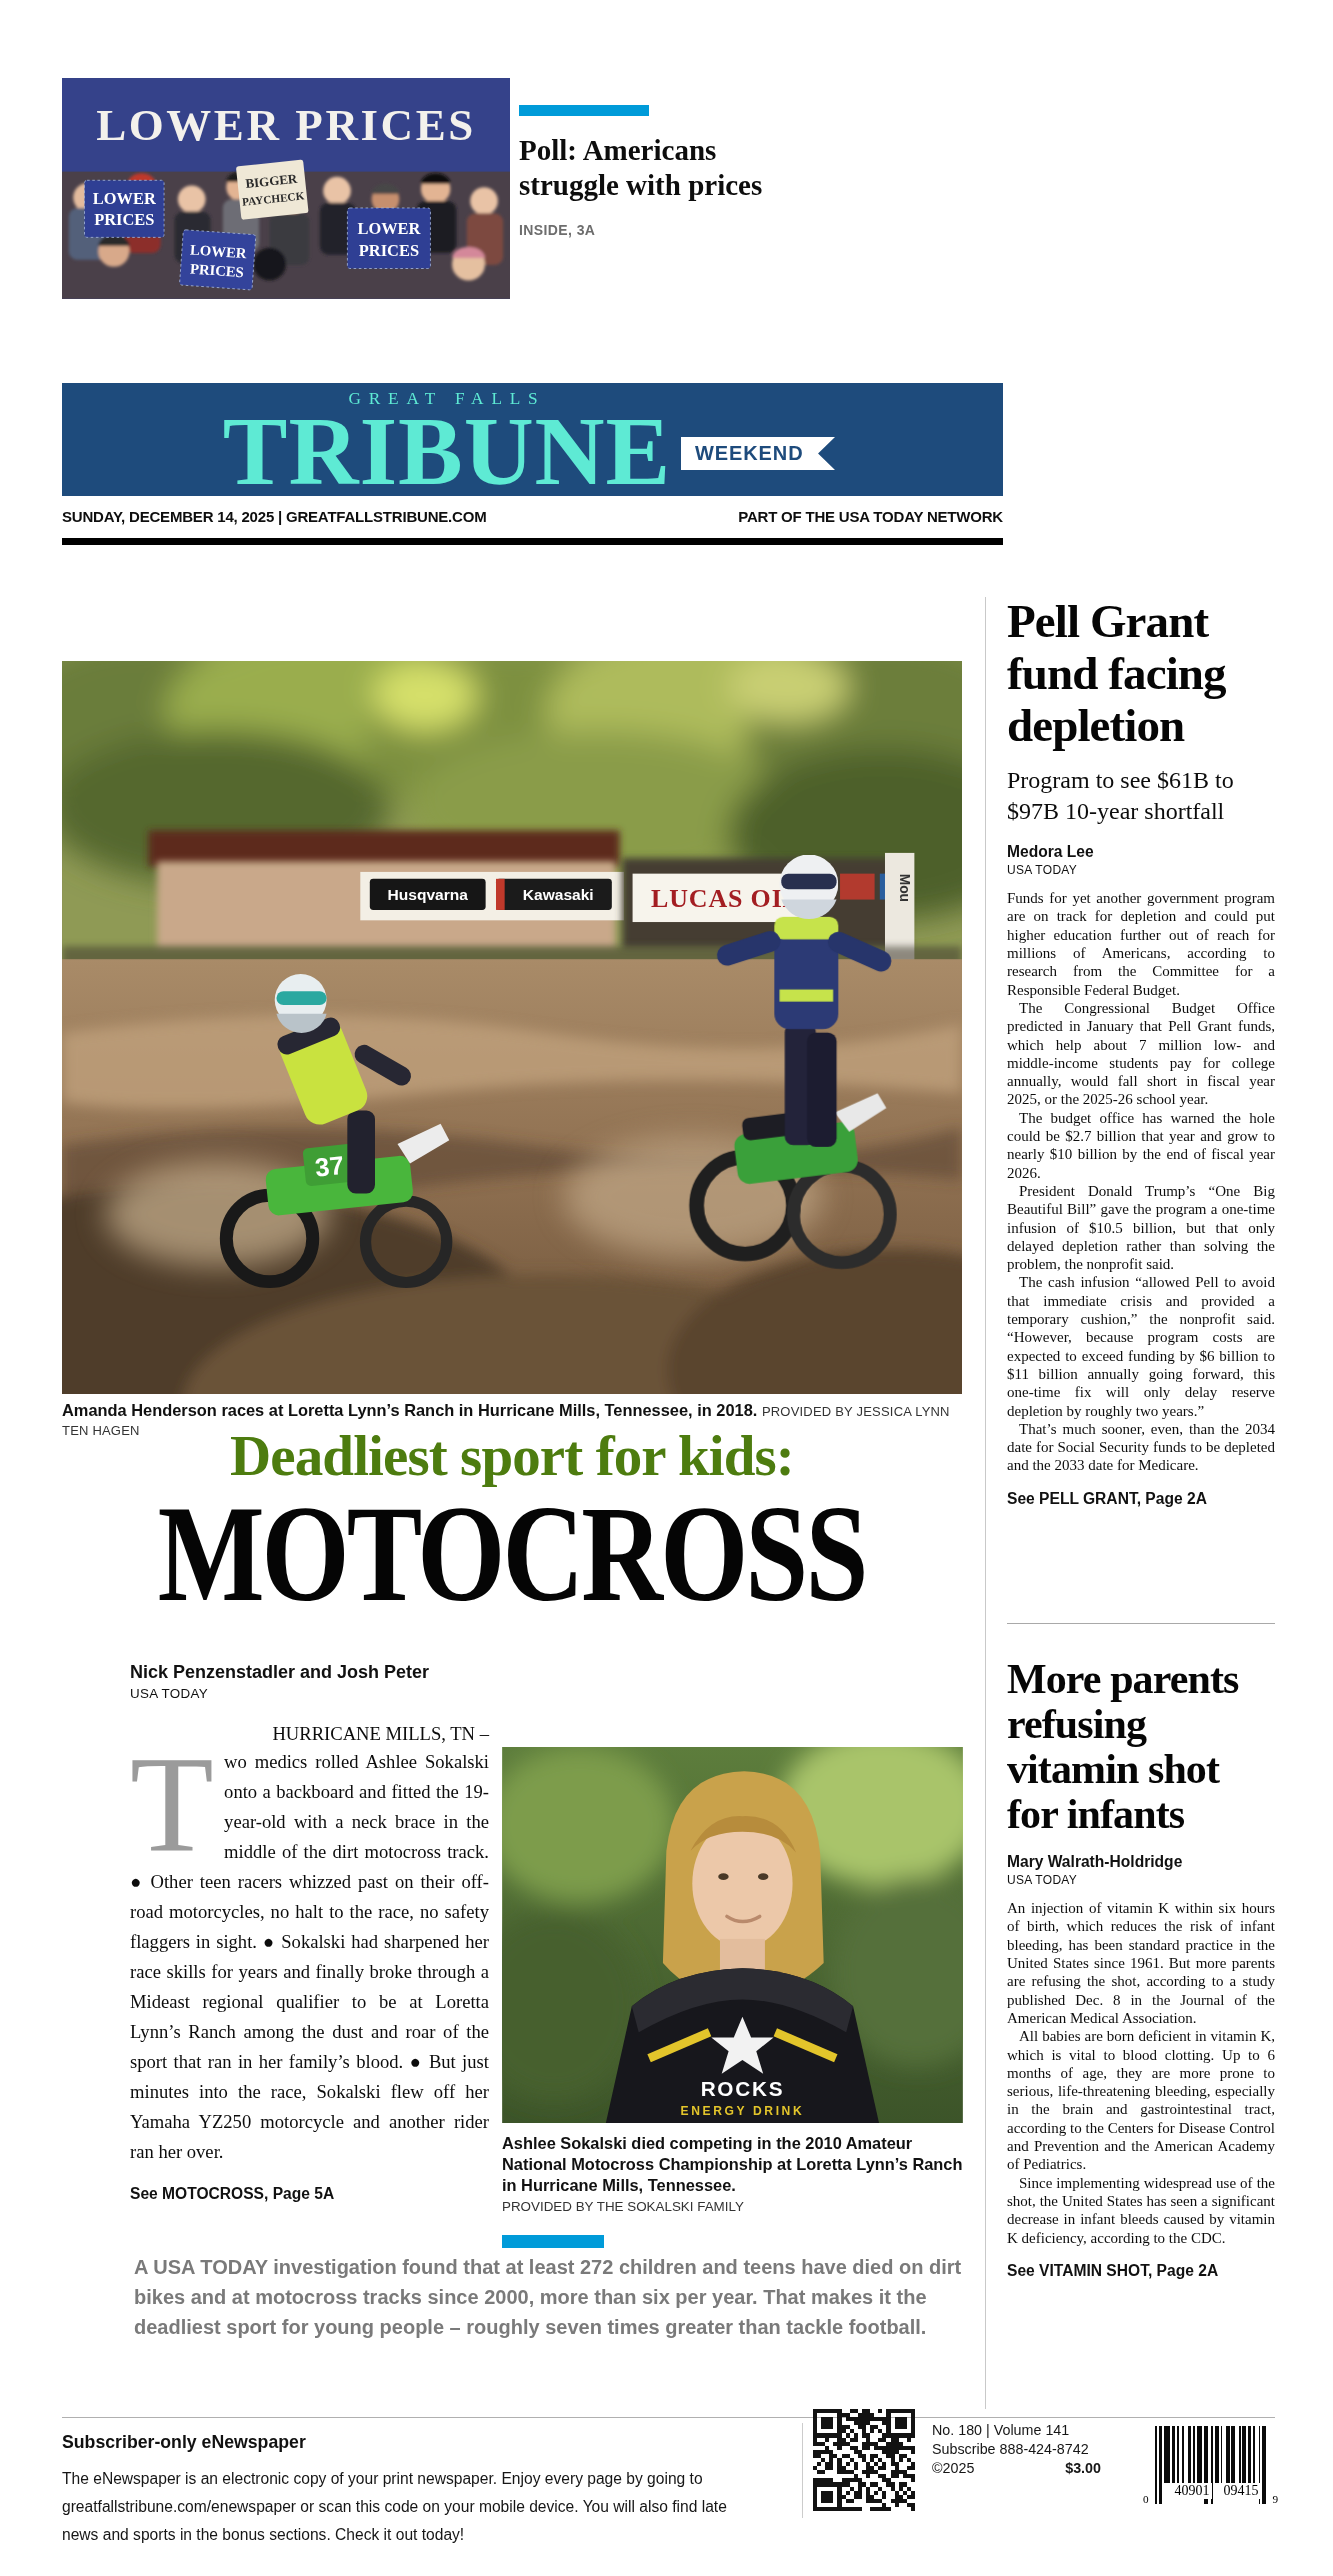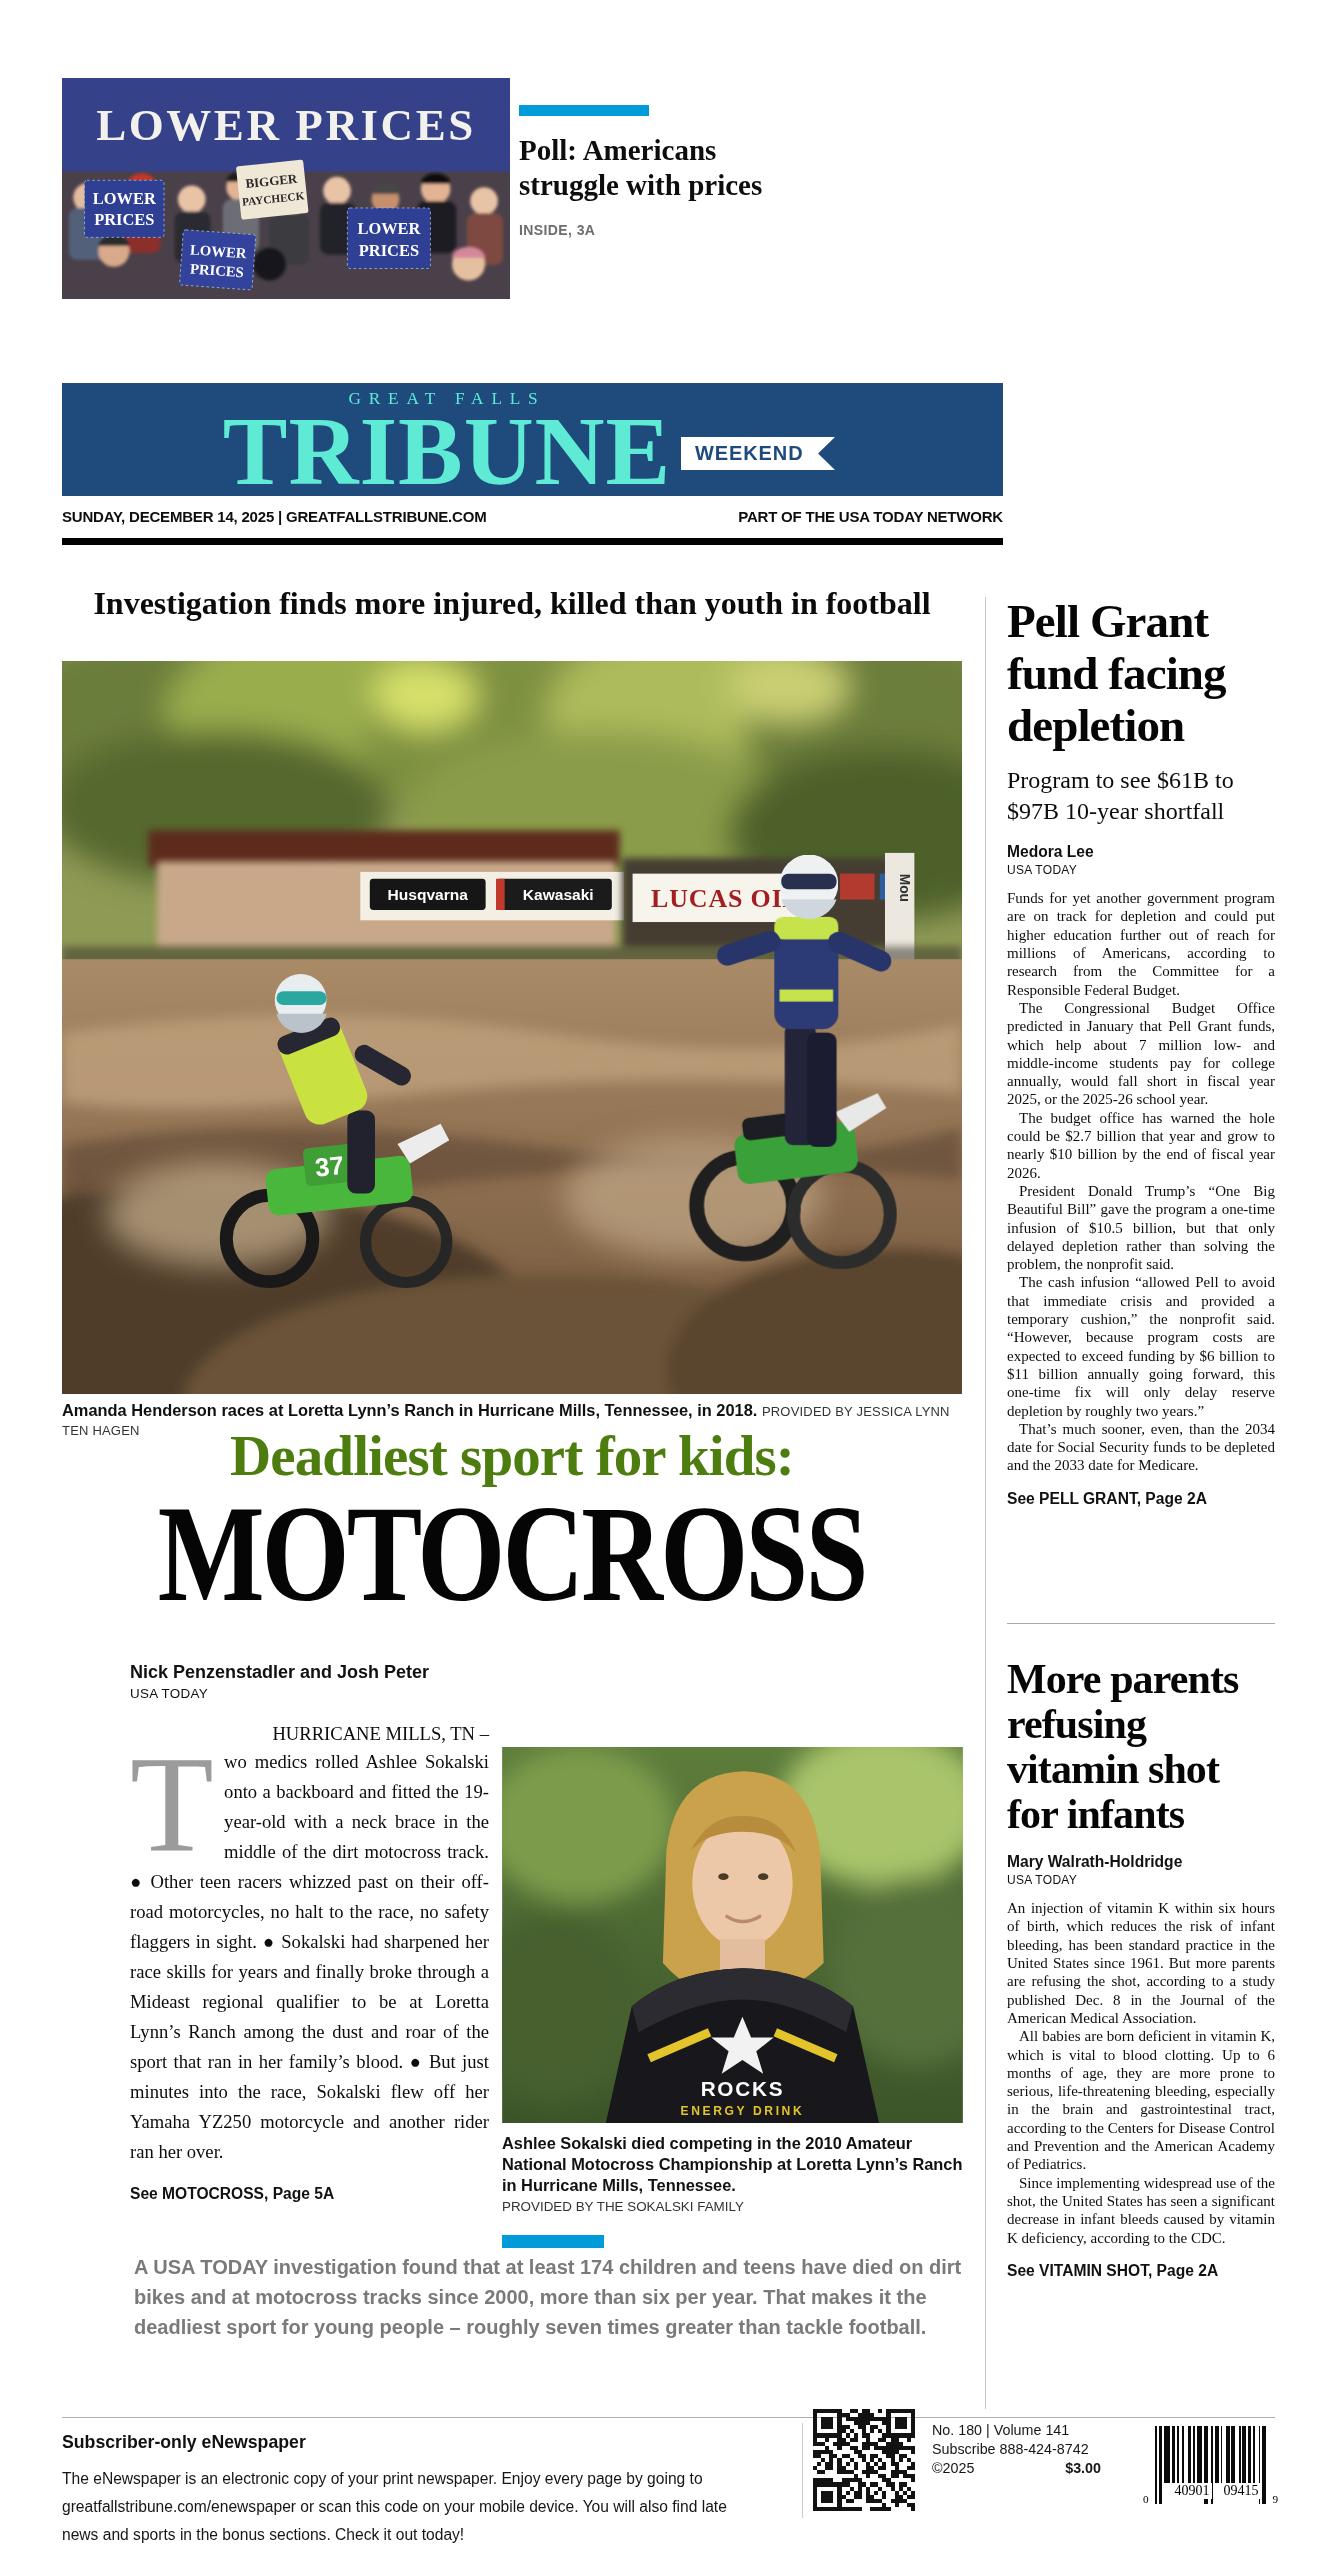--- a/index.html
+++ b/index.html
@@ -166,21 +166,20 @@
     <div class="mh-flag">
       <span>WEEKEND</span>
     </div>
   </div>
   <div class="abs dateline">
     <span>SUNDAY, DECEMBER 14, 2025  |  GREATFALLSTRIBUNE.COM</span>
     <span class="rt">PART OF THE USA TODAY NETWORK</span>
   </div>
   <div class="abs black-rule"></div>
 
-  <div class="abs lead-kicker serif">Investigation finds more injured, killed than youth in football</div>
 
   <div class="abs main-photo">
     <svg width="900" height="733" viewBox="0 0 1041 848">
       <defs>
         <filter id="b18" x="-40%" y="-40%" width="180%" height="180%">
             <feGaussianBlur stdDeviation="18"></feGaussianBlur>
           </filter>
         <filter id="b8" x="-40%" y="-40%" width="180%" height="180%">
             <feGaussianBlur stdDeviation="8"></feGaussianBlur>
           </filter>
@@ -339,21 +338,21 @@
         <path d="M386 360 L316 330" stroke="#e3c52b" stroke-width="10"></path>
         <text x="278" y="404" text-anchor="middle" fill="#fff" font-family="Liberation Sans,sans-serif" font-size="24" font-weight="700" letter-spacing="2">ROCKS</text>
         <text x="278" y="426" text-anchor="middle" fill="#e3c52b" font-family="Liberation Sans,sans-serif" font-size="14" font-weight="700" letter-spacing="3">ENERGY DRINK</text>
       </g>
     </svg>
     <div class="inset-caption">Ashlee Sokalski died competing in the 2010 Amateur National Motocross Championship at Loretta Lynn’s Ranch in Hurricane Mills, Tennessee.</div>
     <div class="inset-credit">PROVIDED BY THE SOKALSKI FAMILY</div>
     <div class="inset-bar"></div>
   </div>
 
-  <div class="abs summary">A USA TODAY investigation found that at least 174 children and teens have died on dirt bikes and at motocross tracks since 2000, more than six per year. That makes it the deadliest sport for young people – roughly seven times greater than tackle football.</div>
+  <div class="abs summary">A USA TODAY investigation found that at least 272 children and teens have died on dirt bikes and at motocross tracks since 2000, more than six per year. That makes it the deadliest sport for young people – roughly seven times greater than tackle football.</div>
 
   <div class="abs col-divider"></div>
 
   <div class="abs sb sb1">
     <div class="sb-h1 serif">Pell Grant fund facing depletion</div>
     <div class="sb-sub serif">Program to see $61B to $97B 10-year shortfall</div>
     <div class="sb-byline">
       <div class="byline-name">Medora Lee</div>
       <div class="byline-org">USA TODAY</div>
     </div>

